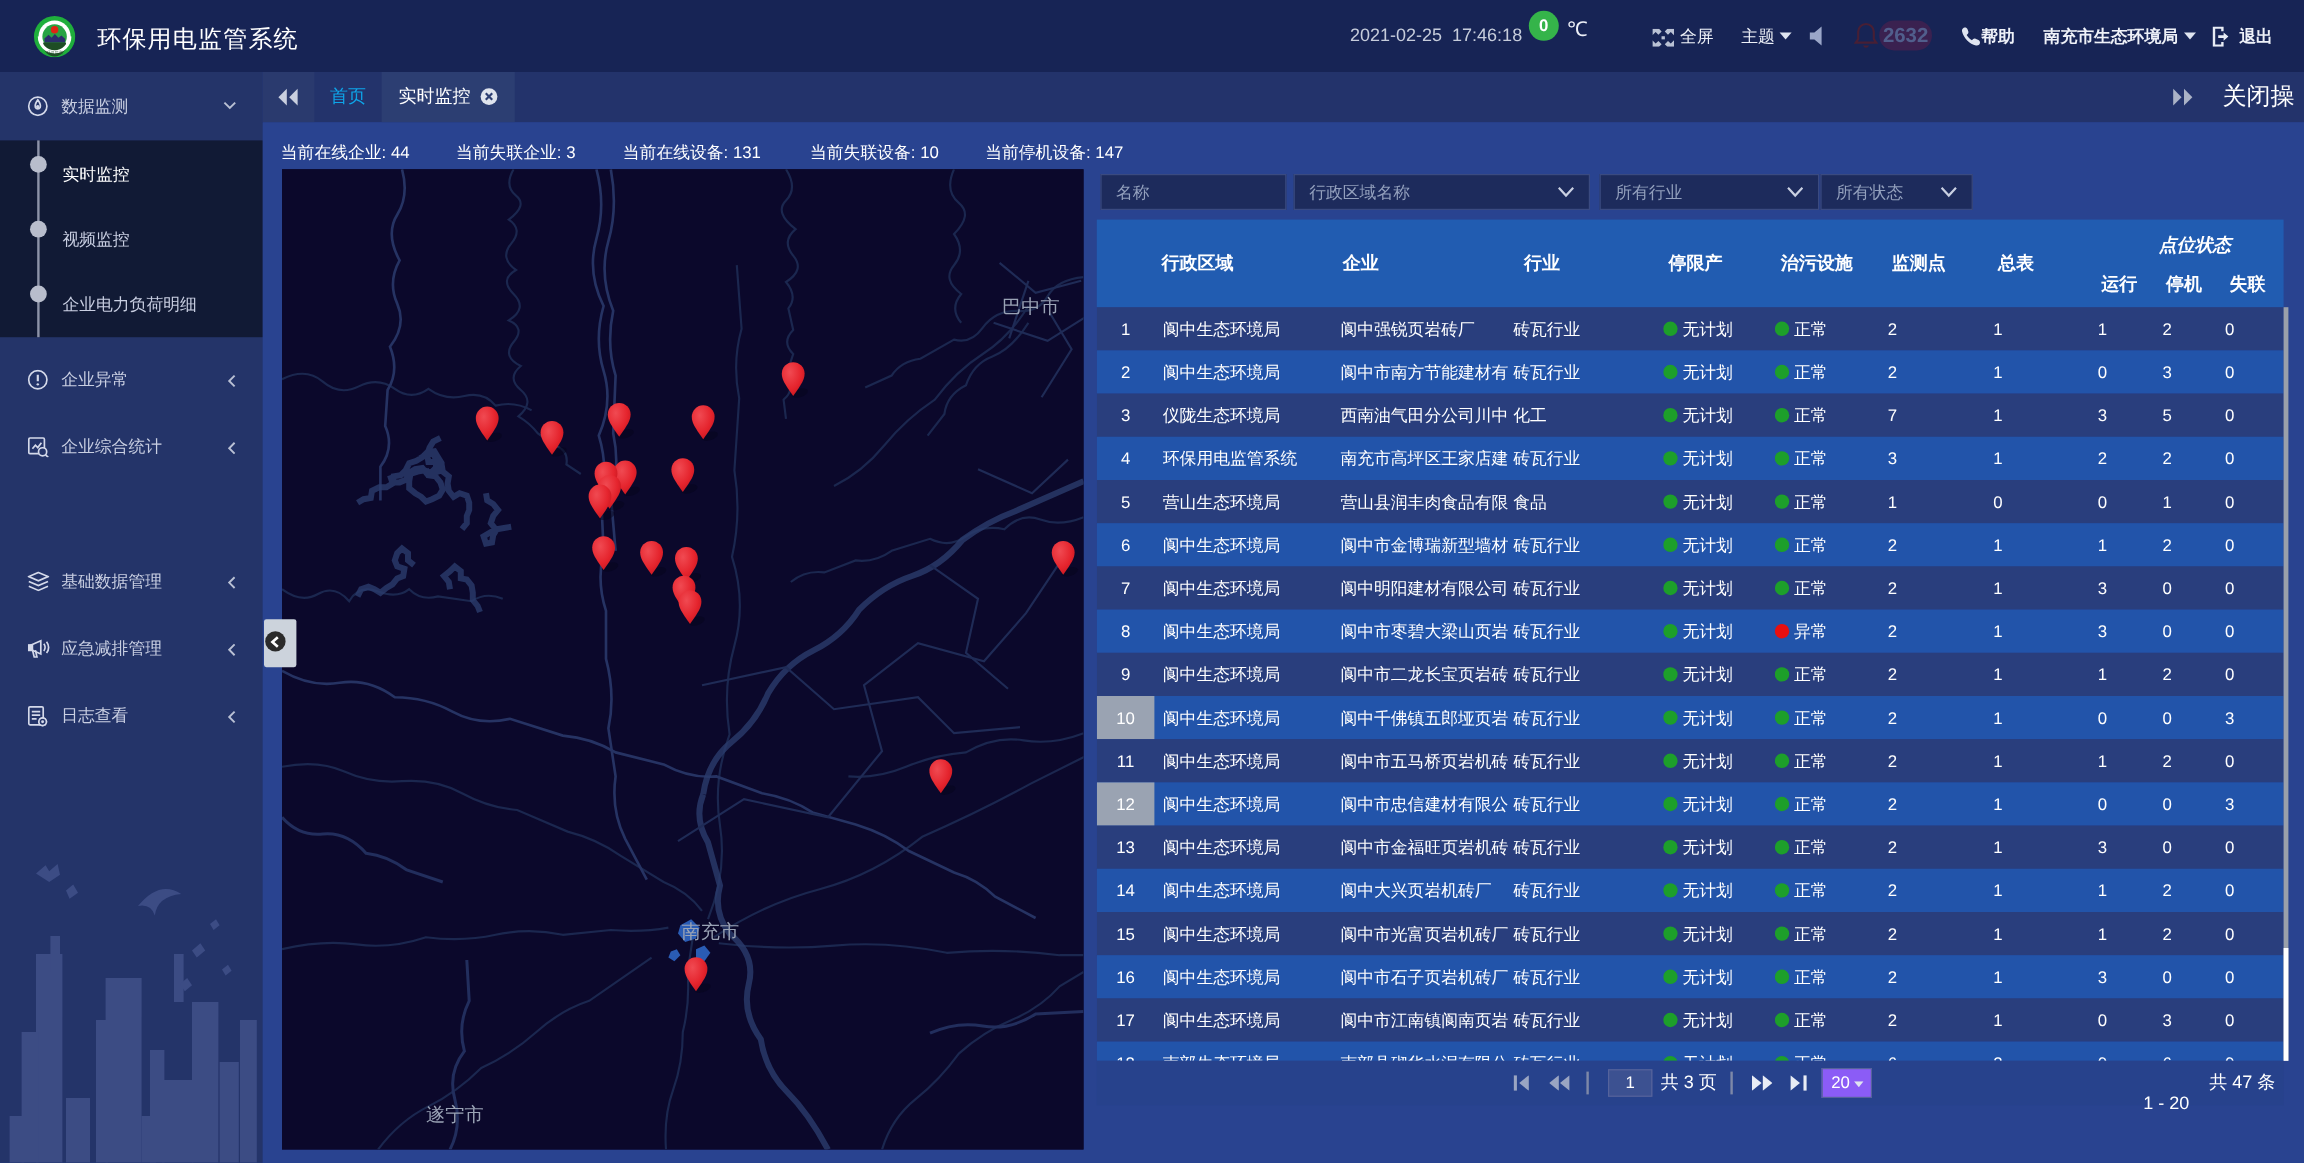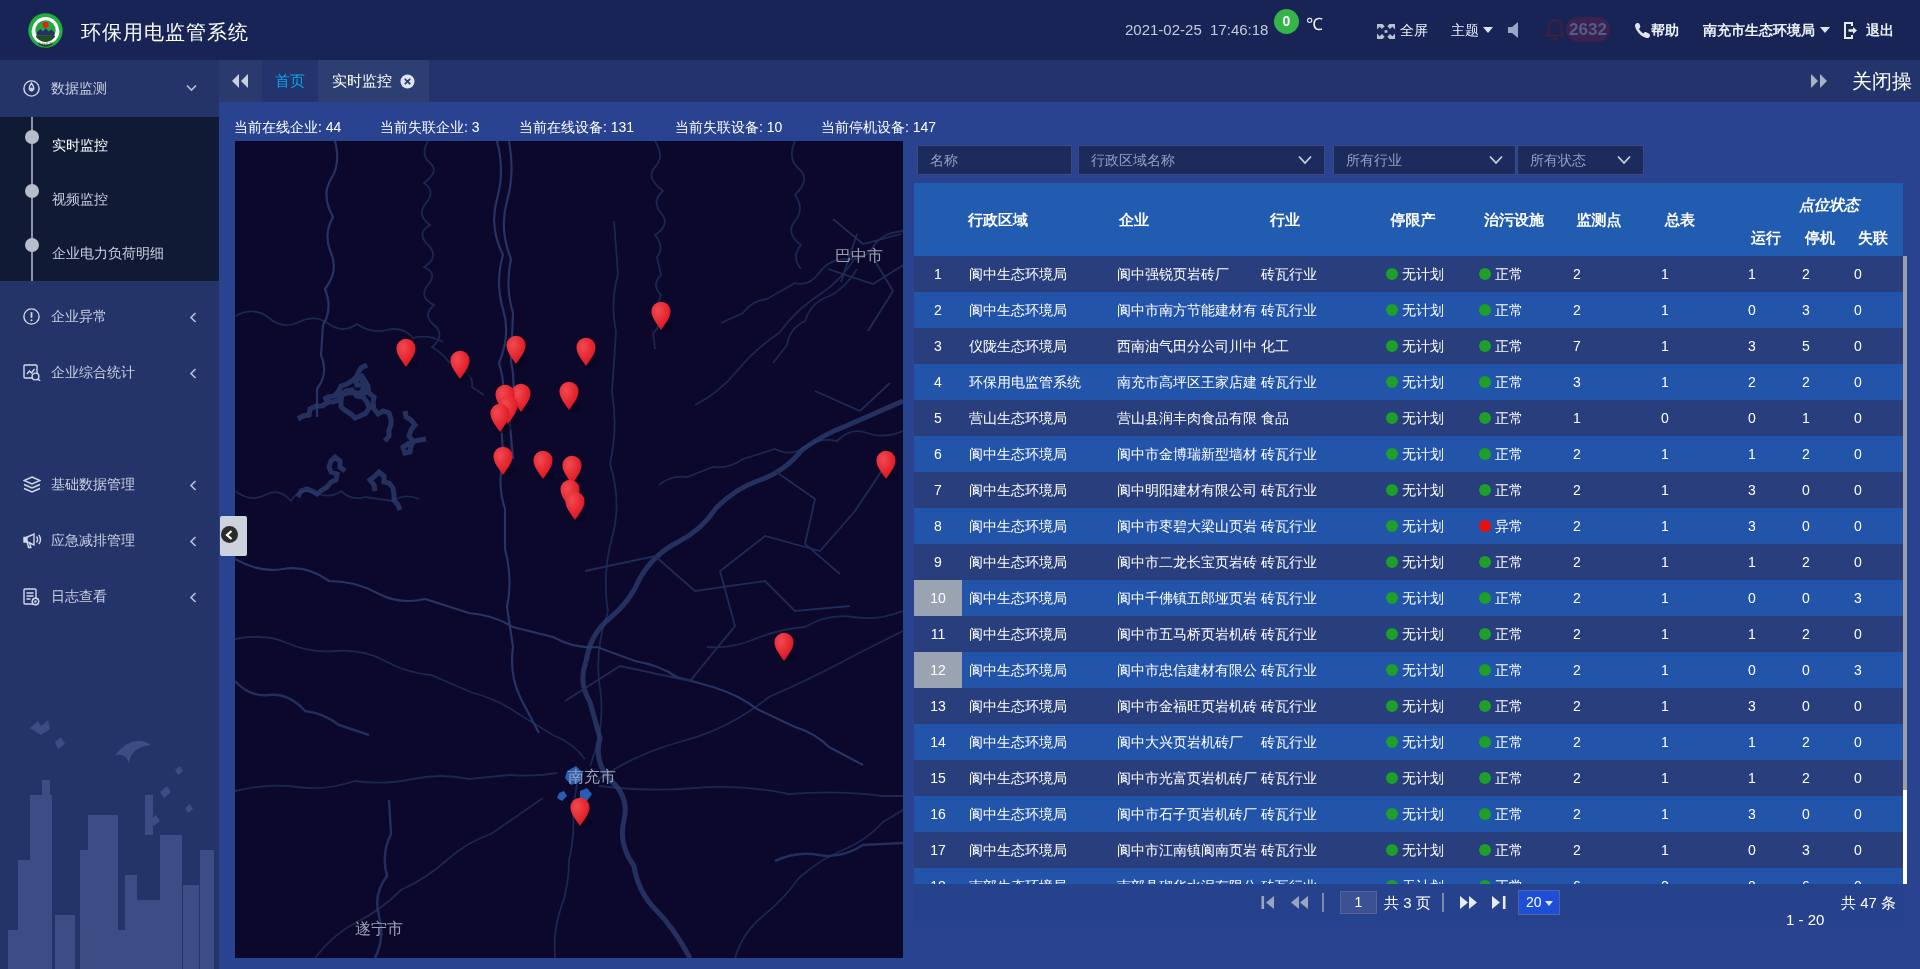--- a/index.html
+++ b/index.html
@@ -589,21 +589,21 @@
     <div style="position:absolute;left:470px;top:0;line-height:37px">共 3 页</div>
     <div style="position:absolute;left:528px;top:9px;width:1.5px;height:19px;background:#7e88a8"></div>
     <svg style="position:absolute;left:546px;top:12px" width="17" height="13" viewBox="0 0 17 13" fill="#e8ecf5">
         <path d="M0 0 v13 L8 6.5z"></path>
         <path d="M9 0 v13 L17 6.5z"></path>
       </svg>
     <svg style="position:absolute;left:578px;top:12px" width="14" height="13" viewBox="0 0 14 13" fill="#e8ecf5">
         <path d="M0 0 v13 L8 6.5z"></path>
         <rect x="10.9" y="0" width="2.6" height="13"></rect>
       </svg>
-    <div style="position:absolute;left:604px;top:6px;width:42px;height:25px;background:#1d4ed8;border:1px solid #55639c;color:#fff;font-size:14px;line-height:23px;padding-left:7px">20<svg style="position:absolute;right:6px;top:10px" width="8" height="5" viewBox="0 0 8 5" fill="#dfe4f0">
+    <div style="position:absolute;left:604px;top:6px;width:42px;height:25px;background:#8b5cf6;border:1px solid #55639c;color:#fff;font-size:14px;line-height:23px;padding-left:7px">20<svg style="position:absolute;right:6px;top:10px" width="8" height="5" viewBox="0 0 8 5" fill="#dfe4f0">
           <path d="M0 0 h8 L4 5z"></path>
         </svg></div>
     <div style="position:absolute;left:872px;top:17px;line-height:37px">1 - 20</div>
     <div style="position:absolute;right:7px;top:0;line-height:37px">共 47 条</div>
   </div>
   <div class="scroll-track"></div>
   <div class="scroll-thumb"></div>
 </div>
 
 </body></html>

